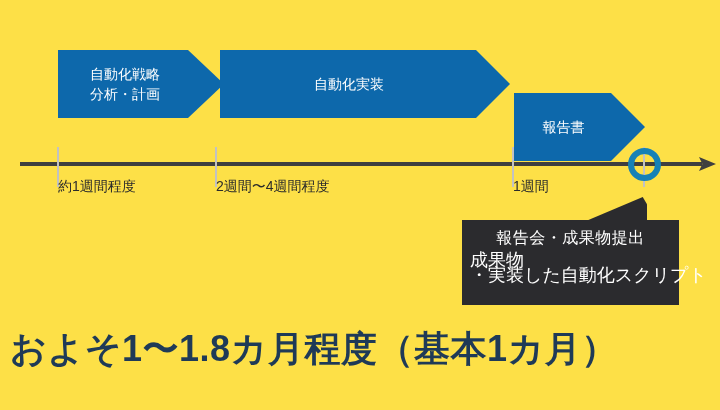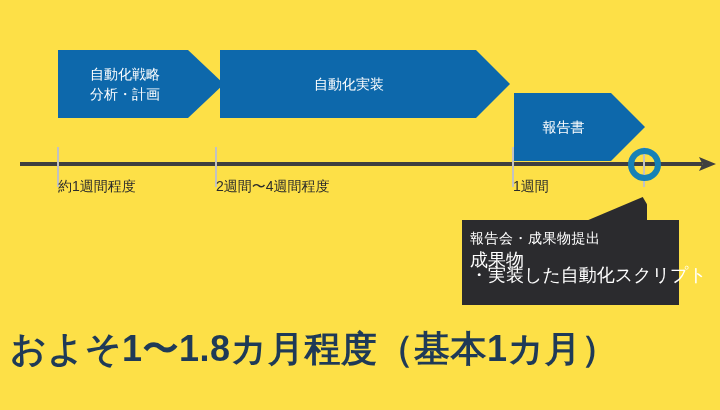--- a/index.html
+++ b/index.html
@@ -34,21 +34,21 @@
   
   .dur{position:absolute;top:178px;font-size:14px;color:#2b2b2b;text-align:left;white-space:nowrap;}
   #dur1{left:58px;width:158px;}
   #dur2{left:216px;width:297px;}
   #dur3{left:513px;width:131px;}
 
   
   .tail{position:absolute;left:586px;top:197px;width:61px;height:24px;background:#2b2b2e;
     clip-path:polygon(0 100%, 100% 100%, 100% 30%, 93% 0);}
   .callout{position:absolute;left:462px;top:220px;width:217px;height:85px;background:#2b2b2e;color:#ffffff;box-sizing:border-box;padding:10px 8px 0 8px;}
-  .callout .title{font-size:14px;line-height:16px;letter-spacing:.5px;}
+  .callout .title{font-size:16px;text-align:center;line-height:16px;letter-spacing:.5px;}
   .callout .body{margin-top:7px;font-size:18px;line-height:15px;}
   .callout .body div{white-space:nowrap;}
 
   
   .headline{position:absolute;left:10px;top:327px;width:720px;text-align:left;
     font-size:36px;line-height:44px;font-weight:bold;color:#1f3a57;letter-spacing:0.5px;white-space:nowrap;}
 </style>
 </head>
 <body>
 

